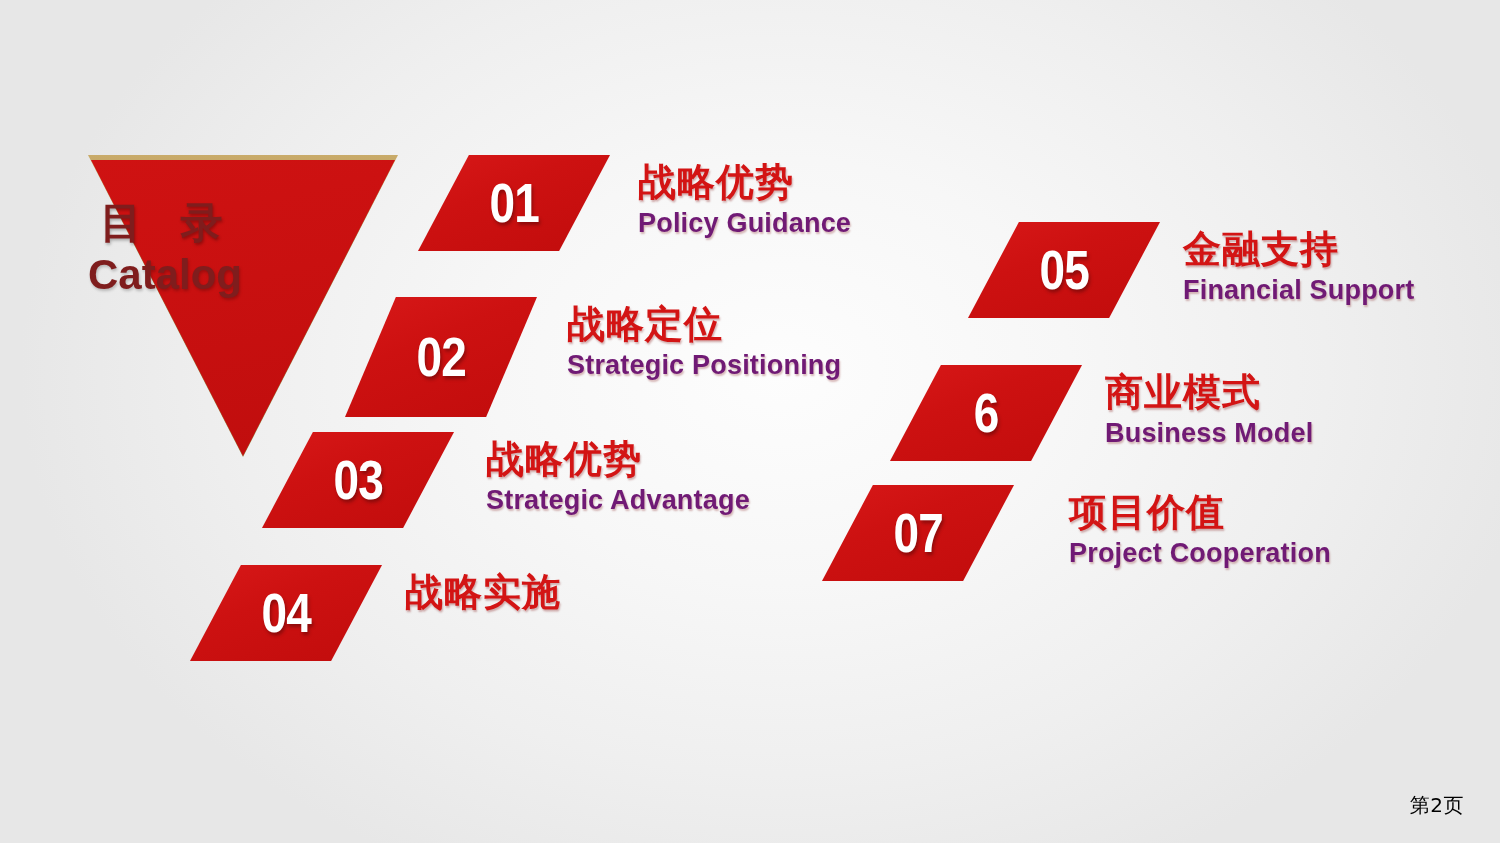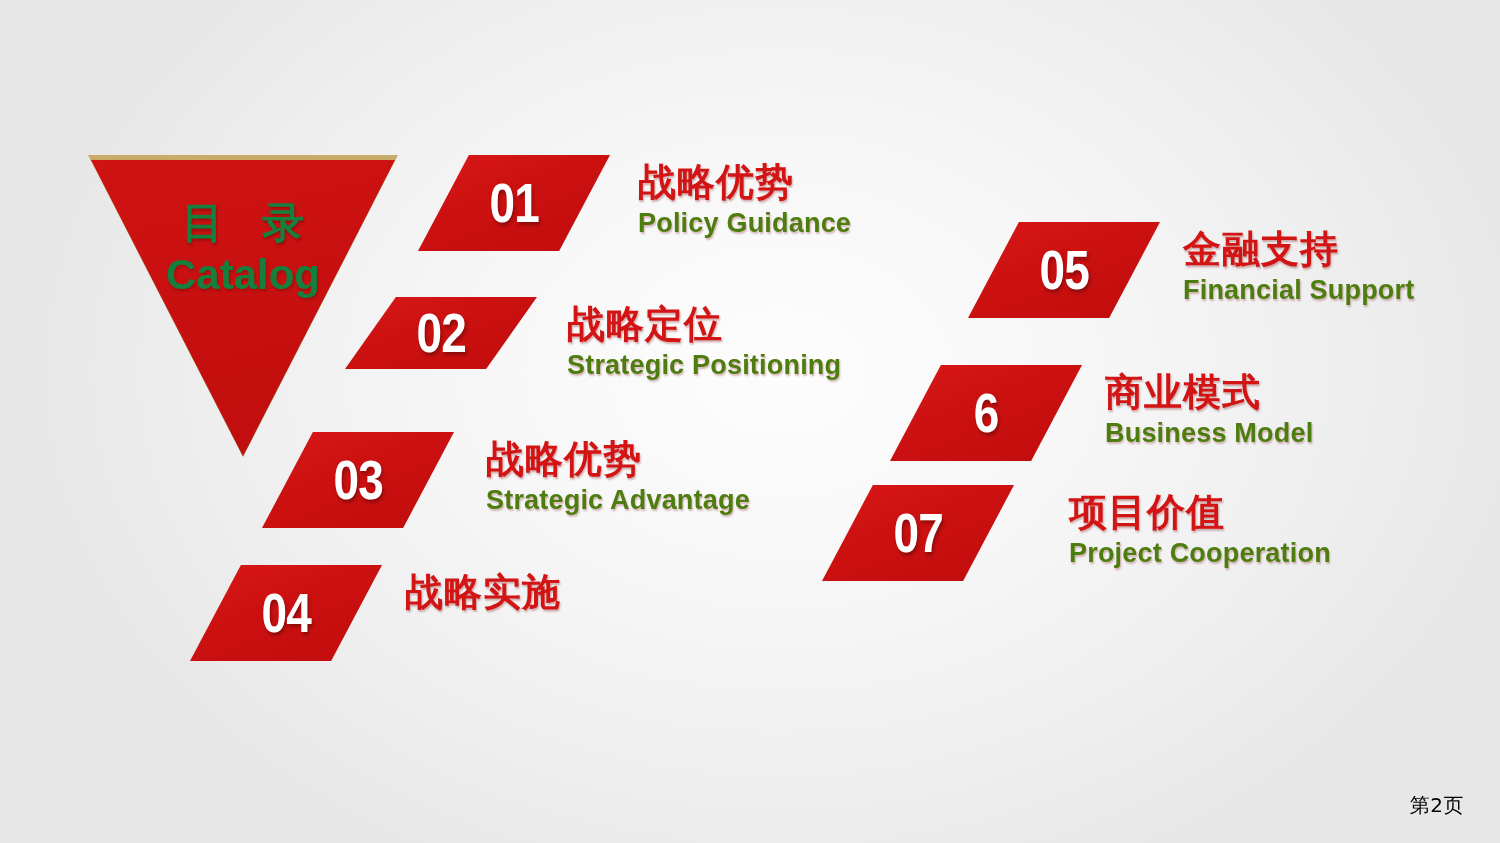--- a/index.html
+++ b/index.html
@@ -24,22 +24,22 @@
     -webkit-clip-path:polygon(0% 0%, 100% 0%, 50% 100%);
     clip-path:polygon(0% 0%, 100% 0%, 50% 100%);
   }
   .catalog .tri-red{
     position:absolute; left:3px; top:5px; width:304px; height:296px;
     background:linear-gradient(168deg,#cf1212 0%, #c91010 42%, #bf0d0d 100%);
     -webkit-clip-path:polygon(0% 0%, 100% 0%, 50% 100%);
     clip-path:polygon(0% 0%, 100% 0%, 50% 100%);
   }
   .catalog .cat-text{
-    position:absolute; left:0; top:44px; width:310px; text-align:center;
-    color:#15803d; pointer-events:none;
+    position:absolute; left:0; top:44px; width:310px; text-align:left;
+    color:#7f1d1d; pointer-events:none;
   }
   .catalog .cat-cn{
     font-size:42px; font-weight:bold; letter-spacing:12px; line-height:1.12;
     text-indent:12px;
     text-shadow:1px 2px 3px rgba(0,0,0,.28);
     font-family:"DejaVu Sans","Liberation Sans",sans-serif;
   }
   .catalog .cat-en{
     font-size:42px; font-weight:700; line-height:1.3; margin-top:2px;
     text-shadow:1px 2px 3px rgba(0,0,0,.22);
@@ -70,21 +70,21 @@
   .badge .num span{ display:inline-block; transform:scaleX(.82); }
 
   .labels{ position:absolute; }
   .t-cn{
     color:#d31414; font-weight:bold; font-size:38px; line-height:1.12;
     white-space:nowrap; letter-spacing:1px;
     text-shadow:1px 2px 2px rgba(120,0,0,.30);
     font-family:"DejaVu Sans","Liberation Sans",sans-serif;
   }
   .t-en{
-    color:#4d7c0f; font-weight:bold; font-size:27px; line-height:1.2;
+    color:#701a75; font-weight:bold; font-size:27px; line-height:1.2;
     white-space:nowrap; margin-top:3px; letter-spacing:.2px;
     text-shadow:1px 2px 2px rgba(120,0,0,.28);
     font-family:"Liberation Sans","DejaVu Sans",sans-serif;
   }
   .labels.right-col{ text-align:left; }
 
   
   .page-no{
     position:absolute; right:36px; bottom:24px;
     font-size:20px; color:#000000; letter-spacing:.5px;
@@ -109,21 +109,21 @@
     <div class="badge" style="width:192px;height:96px;">
       <div class="num"><span>01</span></div>
     </div>
     <div class="labels" style="left:220px;top:6px;width:460px;">
       <div class="t-cn">战略优势</div>
       <div class="t-en">Policy Guidance</div>
     </div>
   </div>
 
   <div class="item" style="left:345px;top:297px;">
-    <div class="badge" style="width:192px;height:72px;">
+    <div class="badge" style="width:192px;height:120px;">
       <div class="num"><span>02</span></div>
     </div>
     <div class="labels" style="left:222px;top:6px;width:460px;">
       <div class="t-cn">战略定位</div>
       <div class="t-en">Strategic Positioning</div>
     </div>
   </div>
 
   <div class="item" style="left:262px;top:432px;">
     <div class="badge" style="width:192px;height:96px;">

